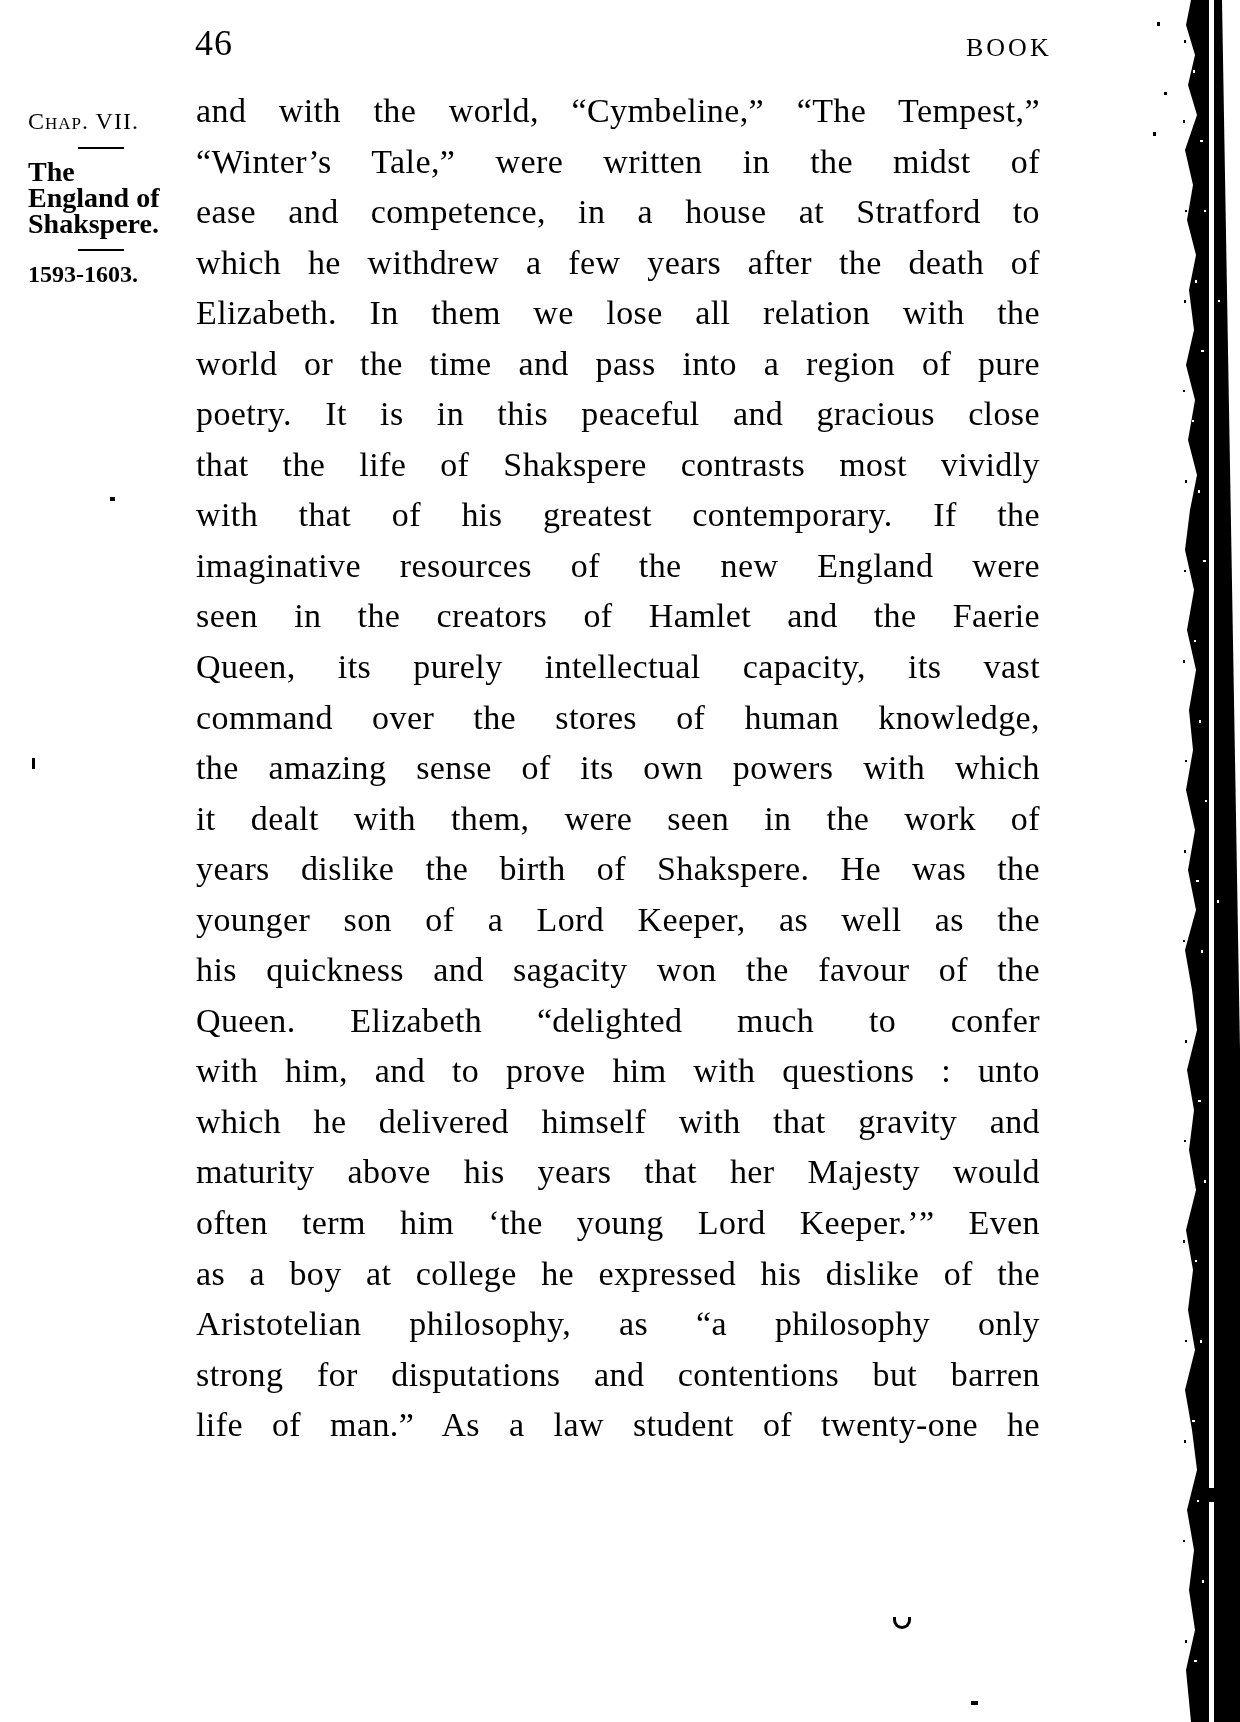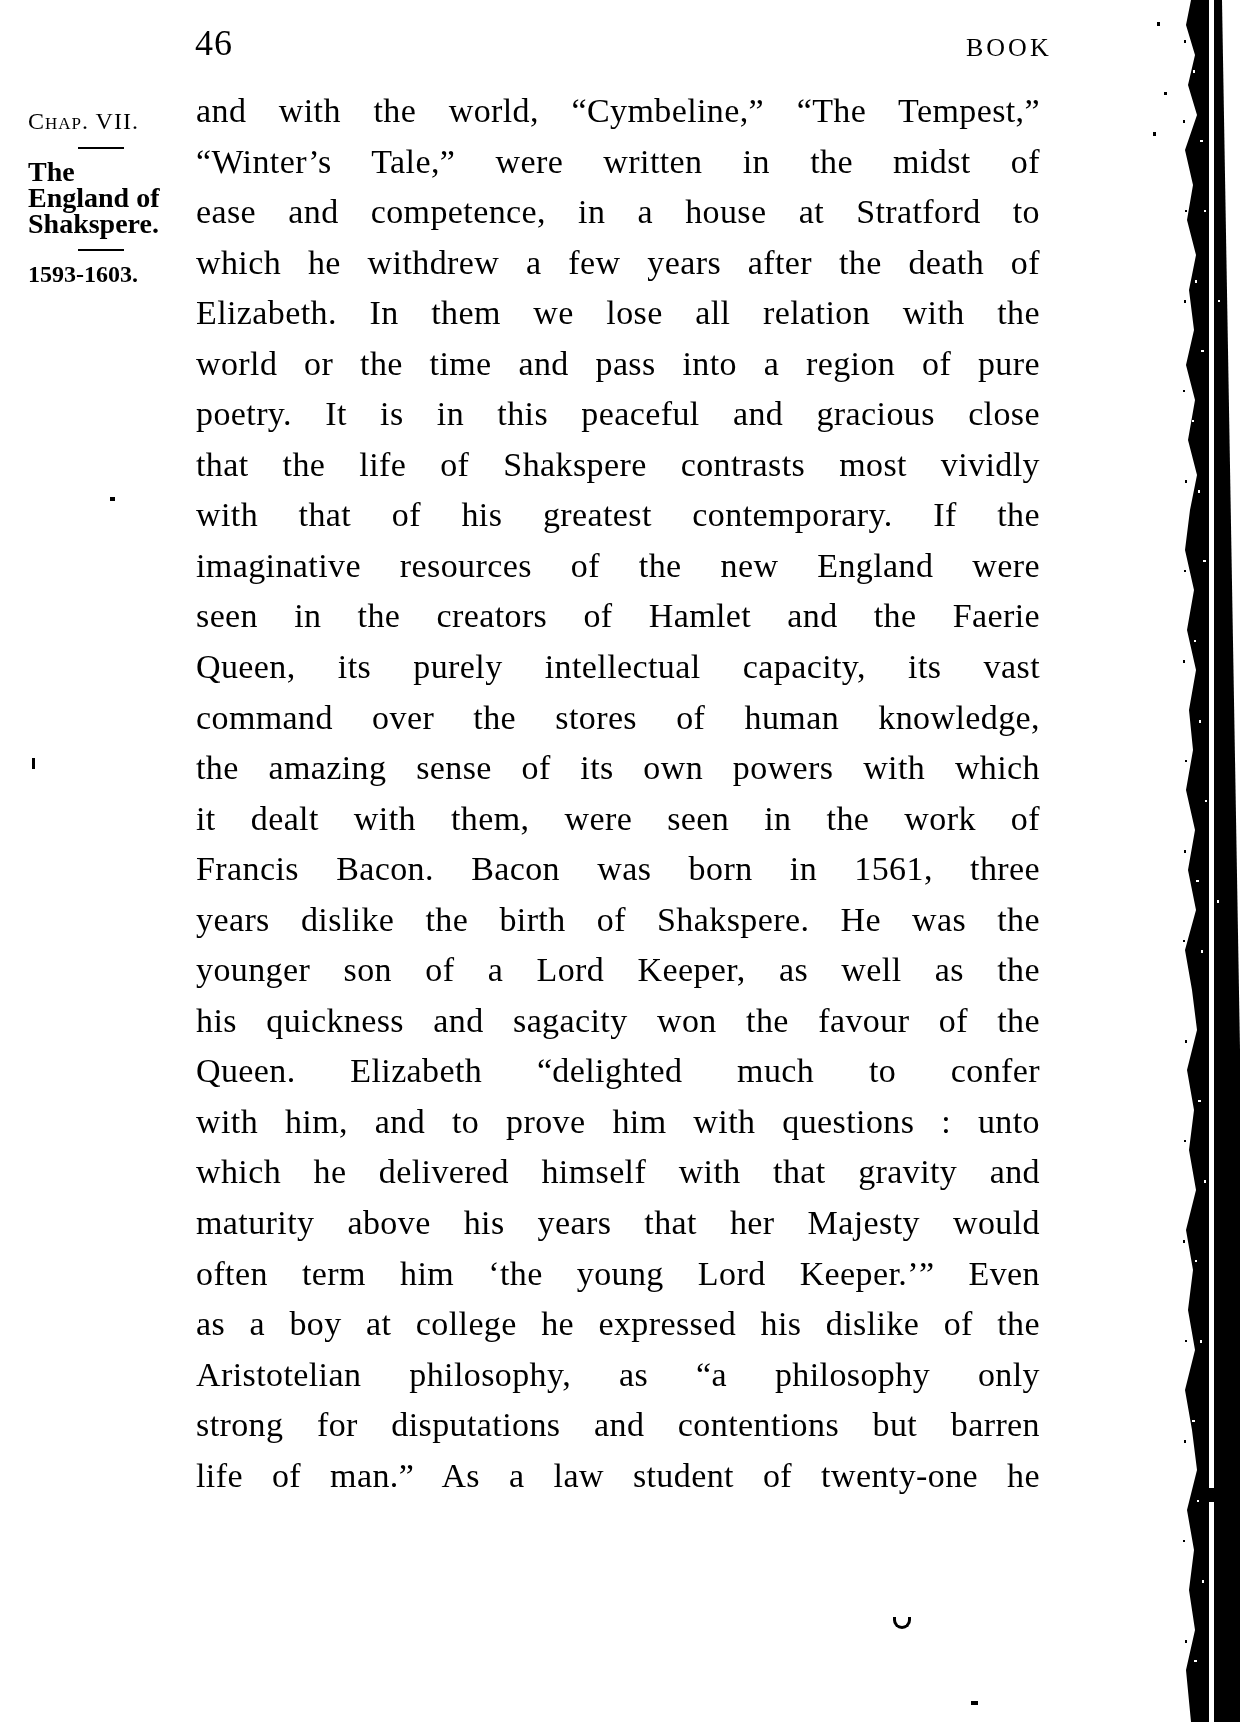--- a/index.html
+++ b/index.html
@@ -67,21 +67,20 @@
       <div class="bodyline">world or the time and pass into a region of pure</div>
       <div class="bodyline">poetry. It is in this peaceful and gracious close</div>
       <div class="bodyline">that the life of Shakspere contrasts most vividly</div>
       <div class="bodyline">with that of his greatest contemporary. If the</div>
       <div class="bodyline">imaginative resources of the new England were</div>
       <div class="bodyline">seen in the creators of Hamlet and the Faerie</div>
       <div class="bodyline">Queen, its purely intellectual capacity, its vast</div>
       <div class="bodyline">command over the stores of human knowledge,</div>
       <div class="bodyline">the amazing sense of its own powers with which</div>
       <div class="bodyline">it dealt with them, were seen in the work of</div>
-      <div class="bodyline">Francis Bacon. Bacon was born in 1561, three</div>
       <div class="bodyline">years dislike the birth of Shakspere. He was the</div>
       <div class="bodyline">younger son of a Lord Keeper, as well as the</div>
       <div class="bodyline">his quickness and sagacity won the favour of the</div>
       <div class="bodyline">Queen. Elizabeth “delighted much to confer</div>
       <div class="bodyline">with him, and to prove him with questions : unto</div>
       <div class="bodyline">which he delivered himself with that gravity and</div>
       <div class="bodyline">maturity above his years that her Majesty would</div>
       <div class="bodyline">often term him ‘the young Lord Keeper.’” Even</div>
       <div class="bodyline">as a boy at college he expressed his dislike of the</div>
       <div class="bodyline">Aristotelian philosophy, as “a philosophy only</div>

